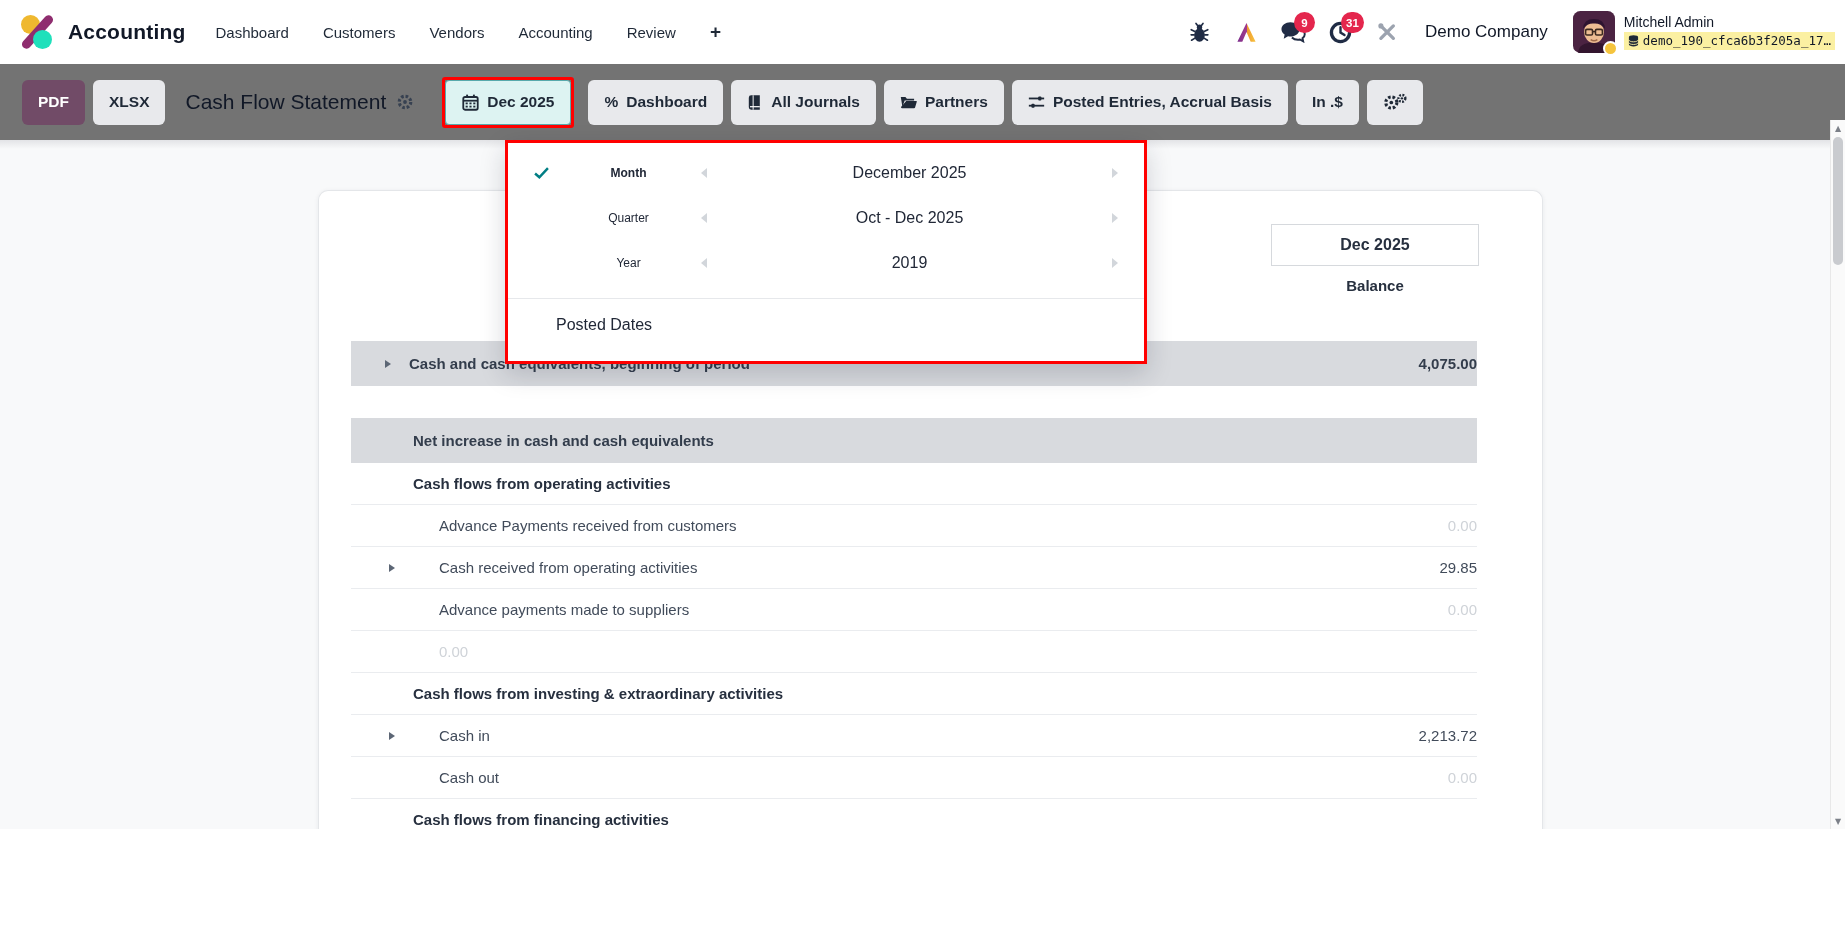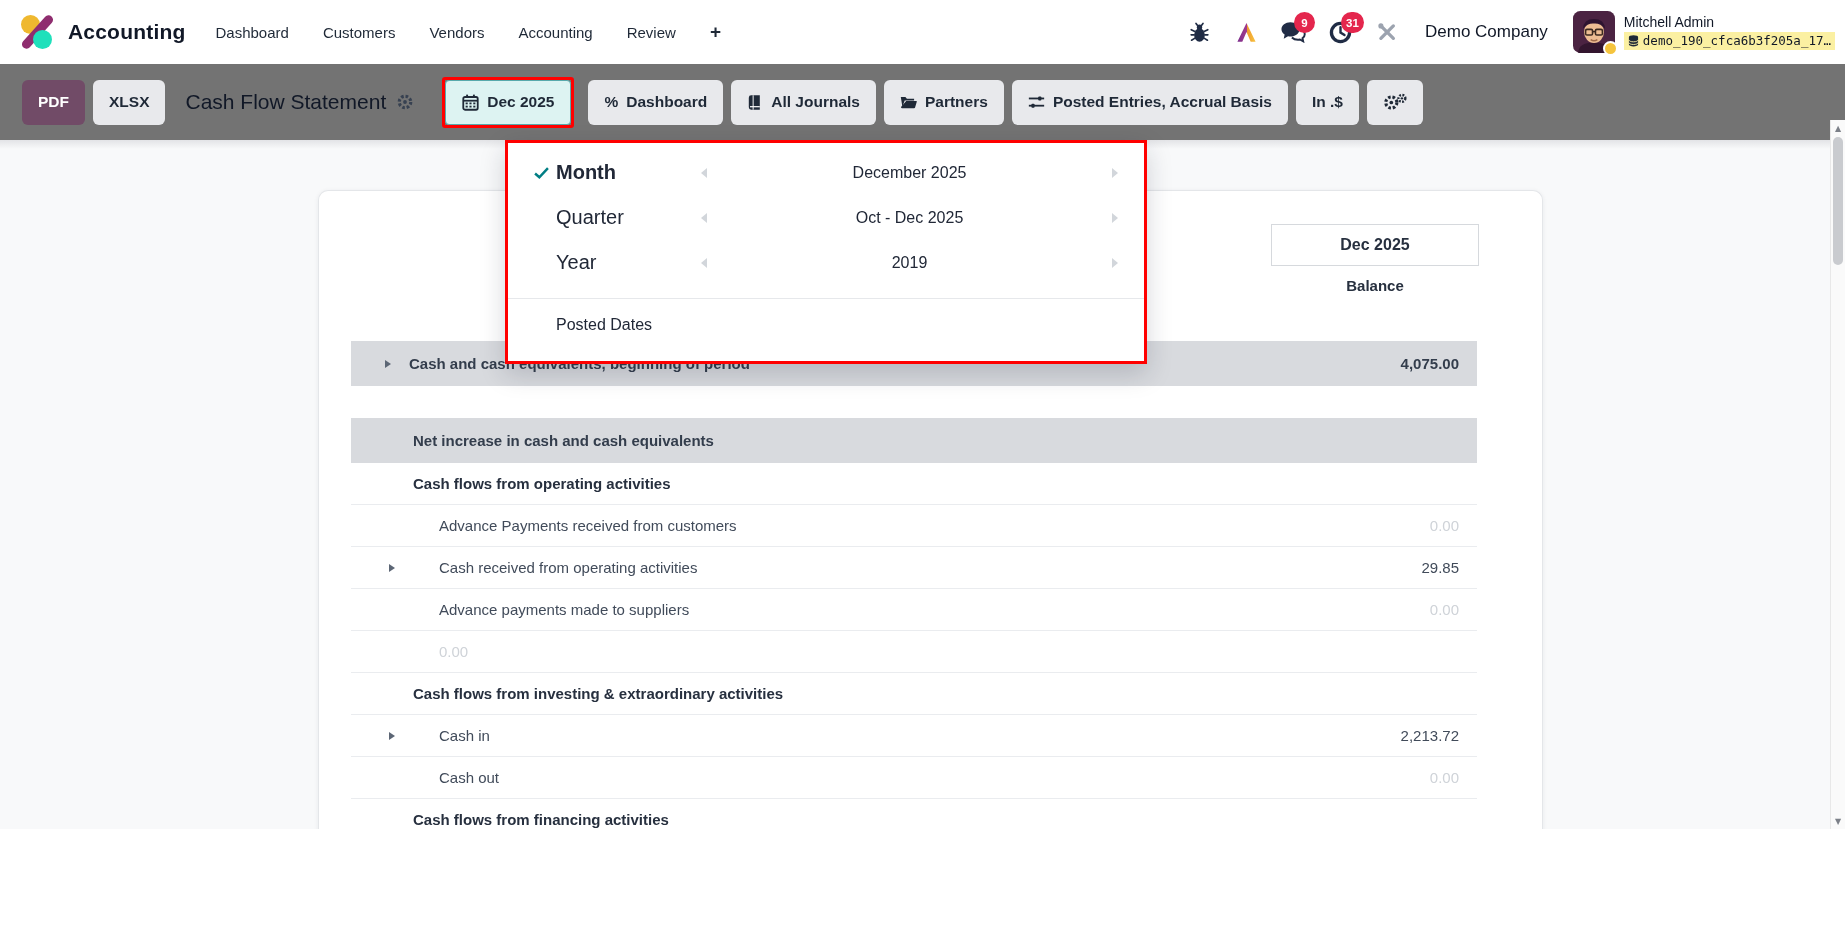--- a/index.html
+++ b/index.html
@@ -66,30 +66,30 @@
   .trow.gray .rlabel { font-weight:700; color:#333d4c; }
   .trow.sub .rlabel { font-weight:700; color:#27303f; }
   .tspacer { height:32px; }
   .caretbox { display:flex; align-items:center; flex:0 0 auto; }
   .cw0 { width:24px; margin-left:34px; }
   .cw1 { width:0;  margin-left:62px; }
   .cw2 { width:50px; margin-left:38px; }
   .caret { width:0; height:0; border-top:4.5px solid transparent; border-bottom:4.5px solid transparent;
     border-left:6.5px solid #5c6675; cursor:pointer; }
   .rlabel { flex:1; white-space:nowrap; overflow:hidden; }
-  .rvalue { padding-right:18px; white-space:nowrap; }
+  .rvalue { white-space:nowrap; }
   .rvalue.bold { font-weight:700; color:#333d4c; }
   .rvalue.muted { color:#cfd3d8; }
 
   
   .dropdown { position:absolute; left:505px; top:140px; width:642px; height:224px; background:#fff;
     border:3px solid #ff0000; box-shadow:0 10px 24px rgba(20,30,50,.18); z-index:50; padding-top:7px; }
   .opt-row { display:flex; align-items:center; height:45px; padding:0 26px; cursor:pointer; }
   .opt-check { width:22px; display:flex; align-items:center; }
-  .opt-label { width:145px; font-size:20px; color:#212837; }
+  .opt-label { width:145px; font-size:12px; color:#212837;text-align:center; }
   .opt-row.selected .opt-label { font-weight:700; }
   .opt-value { flex:1; text-align:center; font-size:16px; color:#212837; }
   .arr { width:0; height:0; cursor:pointer; }
   .arr-l { border-top:5.5px solid transparent; border-bottom:5.5px solid transparent; border-right:6.5px solid #d2d6db; }
   .arr-r { border-top:5.5px solid transparent; border-bottom:5.5px solid transparent; border-left:6.5px solid #d2d6db; }
   .dd-sep { height:1px; background:#e6e8eb; margin-top:13px; }
   .custom-row { display:flex; align-items:center; height:52px; padding:0 26px 0 48px;
     font-size:16px; color:#212837; cursor:pointer; }
 
   

